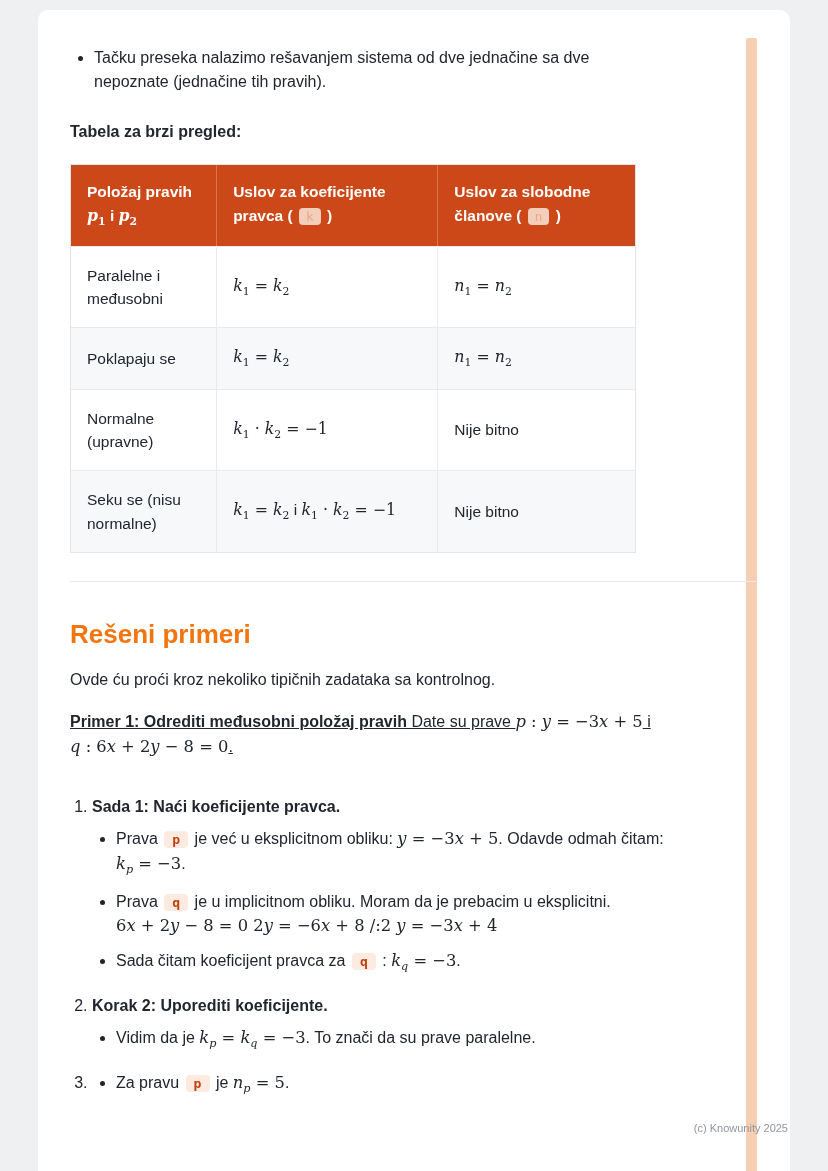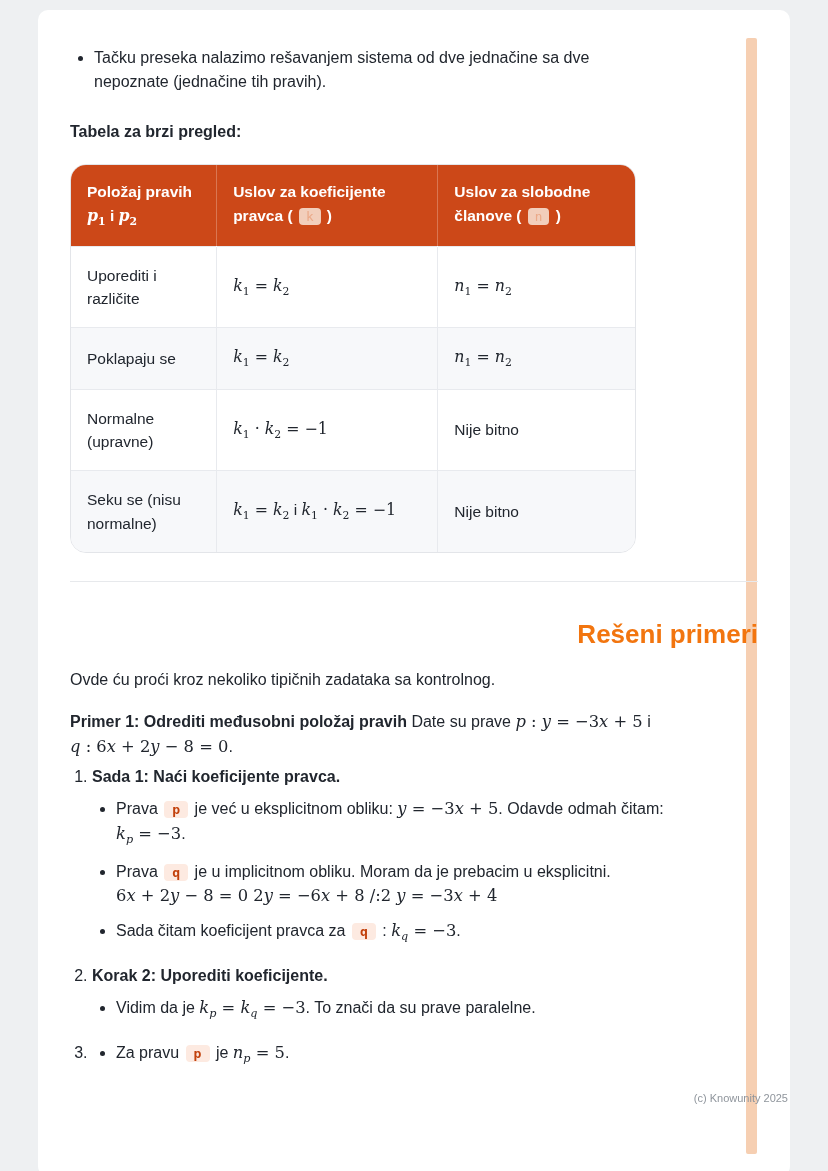--- a/index.html
+++ b/index.html
@@ -28,21 +28,21 @@
   .content { padding: 36px 32px 90px 32px; position: relative; z-index: 2; }
 
   ul.intro-list { margin: 0 0 26px 0; padding-left: 24px; }
   ul.intro-list li { max-width: 558px; margin: 0; }
 
   .tbl-heading { font-weight: 700; margin: 0 0 20px 0; }
 
   .table-wrap {
     width: 566px;
     border: 1px solid #e3e5e9;
-    border-radius: 16px;
+    border-radius: 0;
     overflow: hidden;
     margin: 0 0 28px 0;
   }
   table.pregled { width: 100%; border-collapse: collapse; font-size: 15.5px; }
   table.pregled col.c1 { width: 146px; }
   table.pregled col.c2 { width: 222px; }
   table.pregled col.c3 { width: 198px; }
   table.pregled th {
     background: var(--table-header-bg, #cc4818);
     color: #ffffff;
@@ -65,24 +65,23 @@
   table.pregled tbody tr:nth-child(even) { background: var(--row-alt, #f7f8fa); }
 
   hr.divider { border: none; border-top: 1px solid #e7e9ec; margin: 0 0 0 0; }
 
   h2.solved-title {
     color: var(--accent-heading, #f2750f);
     font-size: 26px;
     font-weight: 700;
     margin: 36px 0 18px 0;
     line-height: 1.25;
-    text-align: right;
   }
   p.section-intro { margin: 8px 0 18px 0; }
-  p.primer { margin: 0 0 6px 0; max-width: 650px; }
+  p.primer { margin: 0 0 36px 0; max-width: 650px; text-decoration: underline; }
 
   ol.steps { margin: 0; padding-left: 22px; }
   ol.steps > li { margin-bottom: 6px; }
   .step-title { margin: 0 0 8px 0; }
   ul.step-bullets { margin: 8px 0 18px 0; padding-left: 24px; list-style: disc; }
   ul.step-bullets li { margin-bottom: 11px; max-width: 560px; }
 
   
   .run-t { }
   .run-b { font-weight: 700; }
@@ -143,21 +142,21 @@
           </colgroup>
           <thead>
             <tr>
               <th><span><span class="run-t">Položaj pravih </span><span class="run-group"><span class="run-mi">p</span><sub class="run-sub">1</sub></span><span class="run-t"> i </span><span class="run-group"><span class="run-mi">p</span><sub class="run-sub">2</sub></span></span></th>
               <th><span><span class="run-t">Uslov za koeficijente pravca ( </span><span class="run-hcode">k</span><span class="run-t"> )</span></span></th>
               <th><span><span class="run-t">Uslov za slobodne članove ( </span><span class="run-hcode">n</span><span class="run-t"> )</span></span></th>
             </tr>
           </thead>
           <tbody>
             <tr>
-              <td><span><span class="run-t">Uporediti i različite</span></span></td>
+              <td><span><span class="run-t">Paralelne i međusobni</span></span></td>
               <td><span><span class="run-group"><span class="run-mi">k</span><sub class="run-sub">1</sub><span class="run-m"> = </span><span class="run-mi">k</span><sub class="run-sub">2</sub></span></span></td>
               <td><span><span class="run-group"><span class="run-mi">n</span><sub class="run-sub">1</sub><span class="run-m"> = </span><span class="run-mi">n</span><sub class="run-sub">2</sub></span></span></td>
             </tr>
             <tr>
               <td><span><span class="run-t">Poklapaju se</span></span></td>
               <td><span><span class="run-group"><span class="run-mi">k</span><sub class="run-sub">1</sub><span class="run-m"> = </span><span class="run-mi">k</span><sub class="run-sub">2</sub></span></span></td>
               <td><span><span class="run-group"><span class="run-mi">n</span><sub class="run-sub">1</sub><span class="run-m"> = </span><span class="run-mi">n</span><sub class="run-sub">2</sub></span></span></td>
             </tr>
             <tr>
               <td><span><span class="run-t">Normalne (upravne)</span></span></td>

